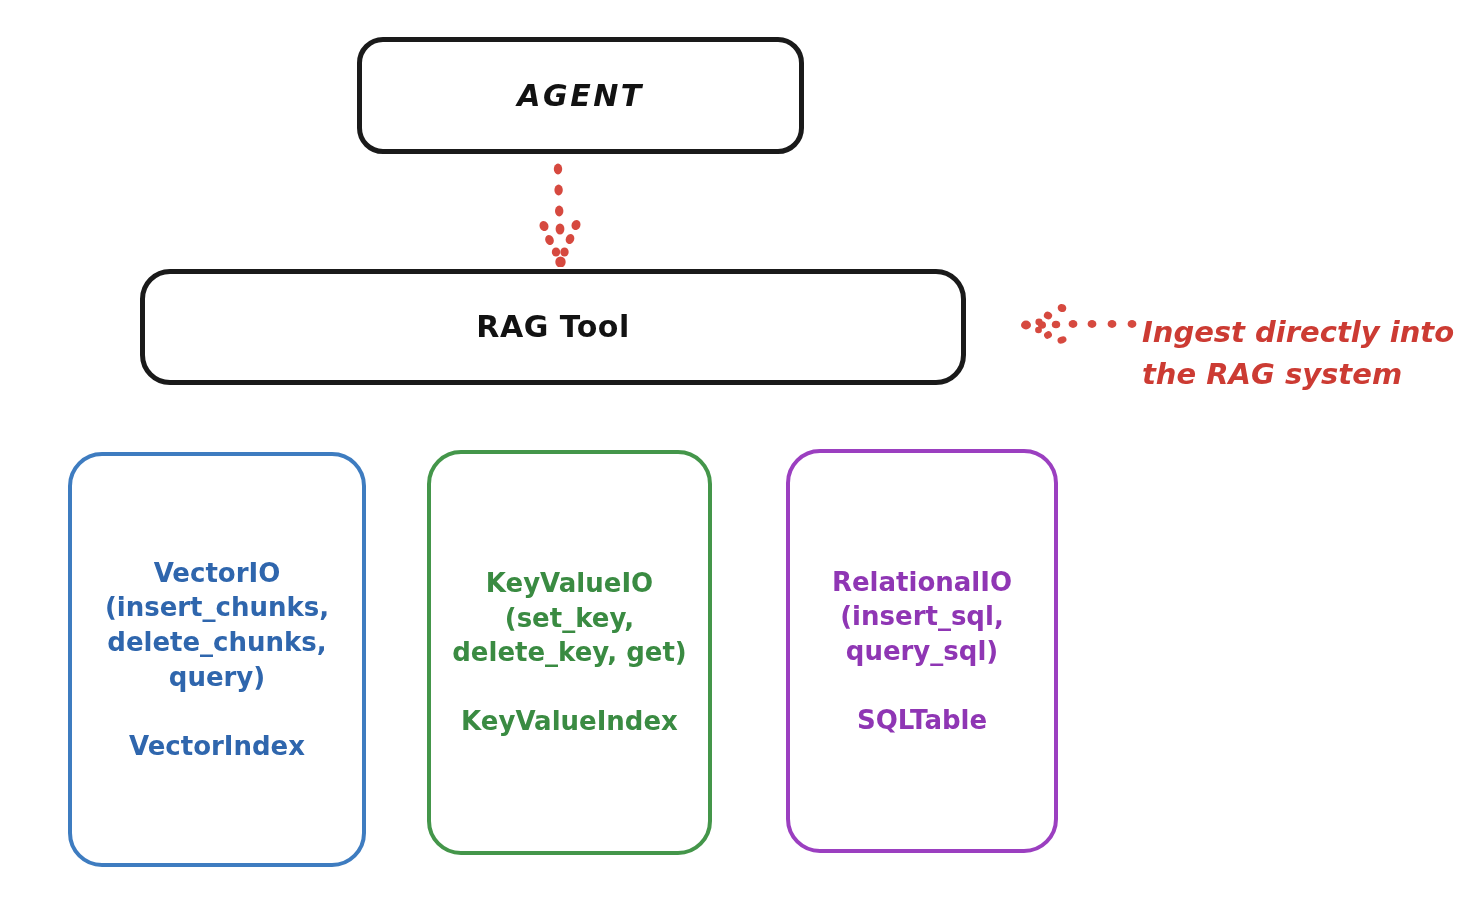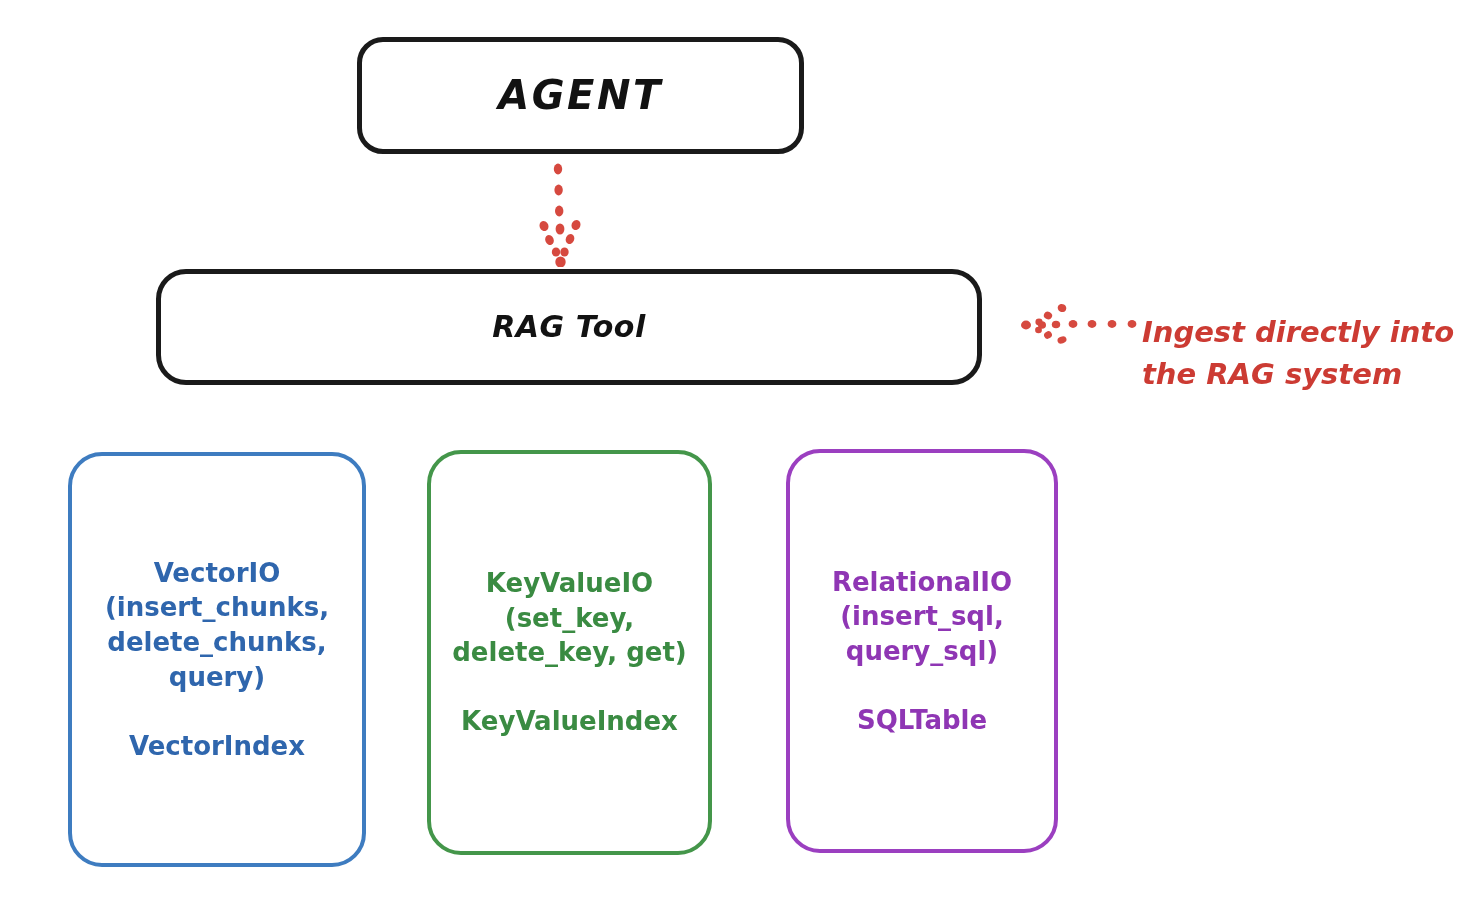--- a/index.html
+++ b/index.html
@@ -36,35 +36,34 @@
   #agent-node {
     left: 357px;
     top: 37px;
     width: 447px;
     height: 117px;
     border: 5px solid #1a1a1a;
     border-radius: 26px;
   }
   #agent-node .node-label {
     font-family: "DejaVu Sans", sans-serif;
-    font-size: 40px;
+    font-size: 30px;
     font-style: italic;
     font-weight: 700;
     letter-spacing: 2.5px;
     color: #121212;
   }
 
   #rag-tool-node {
-    left: 156px;
+    left: 140px;
     top: 269px;
     width: 826px;
     height: 116px;
     border: 5px solid #1a1a1a;
     border-radius: 30px;
-    font-style: italic;
   }
   #rag-tool-node .node-label {
     font-family: "DejaVu Sans", sans-serif;
     font-size: 30px;
     font-weight: 600;
     letter-spacing: 0.5px;
     color: #121212;
   }
 
   

